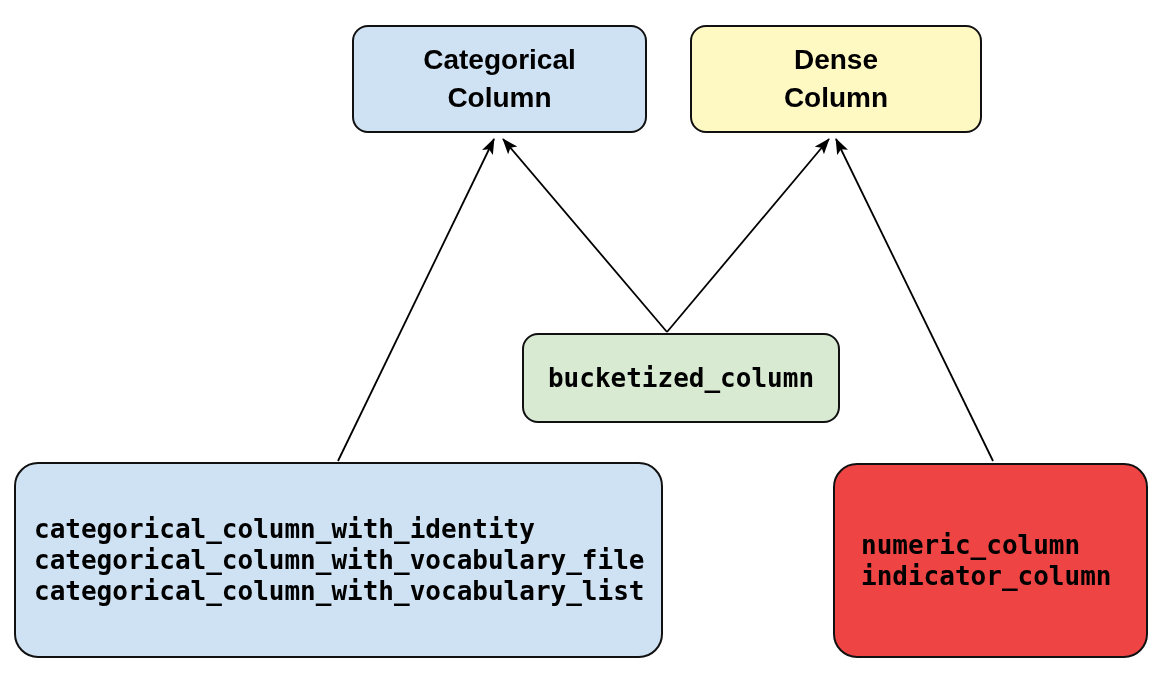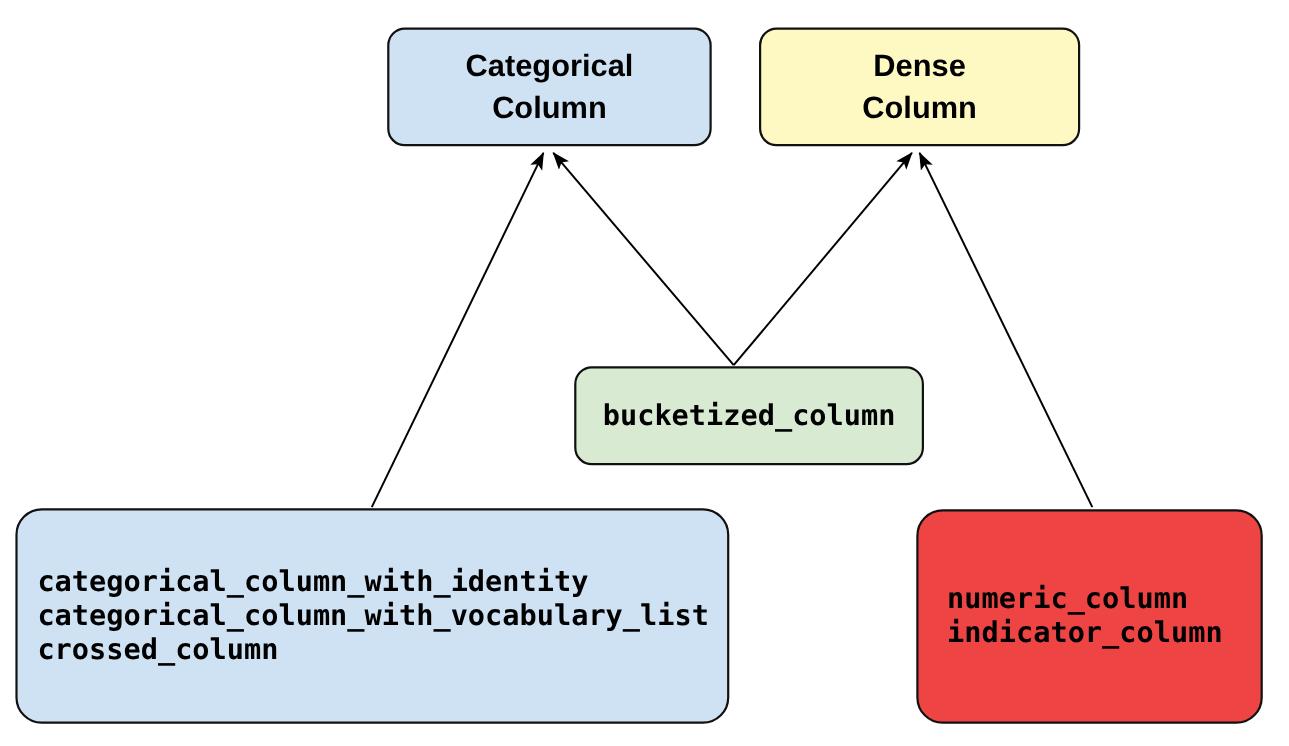--- a/index.html
+++ b/index.html
@@ -79,22 +79,22 @@
 Column</div>
 
   <div class="node header-node node-dense">Dense
 Column</div>
 
   <div class="node code node-bucketized">bucketized_column</div>
 
   <div class="node code list-node node-cat-list">
     <div class="lines">
       <span>categorical_column_with_identity</span>
+      <span>categorical_column_with_vocabulary_file</span>
       <span>categorical_column_with_vocabulary_list</span>
-      <span>crossed_column</span>
     </div>
   </div>
 
   <div class="node code list-node node-dense-list">
     <div class="lines">
       <span>numeric_column</span>
       <span>indicator_column</span>
     </div>
   </div>
 

